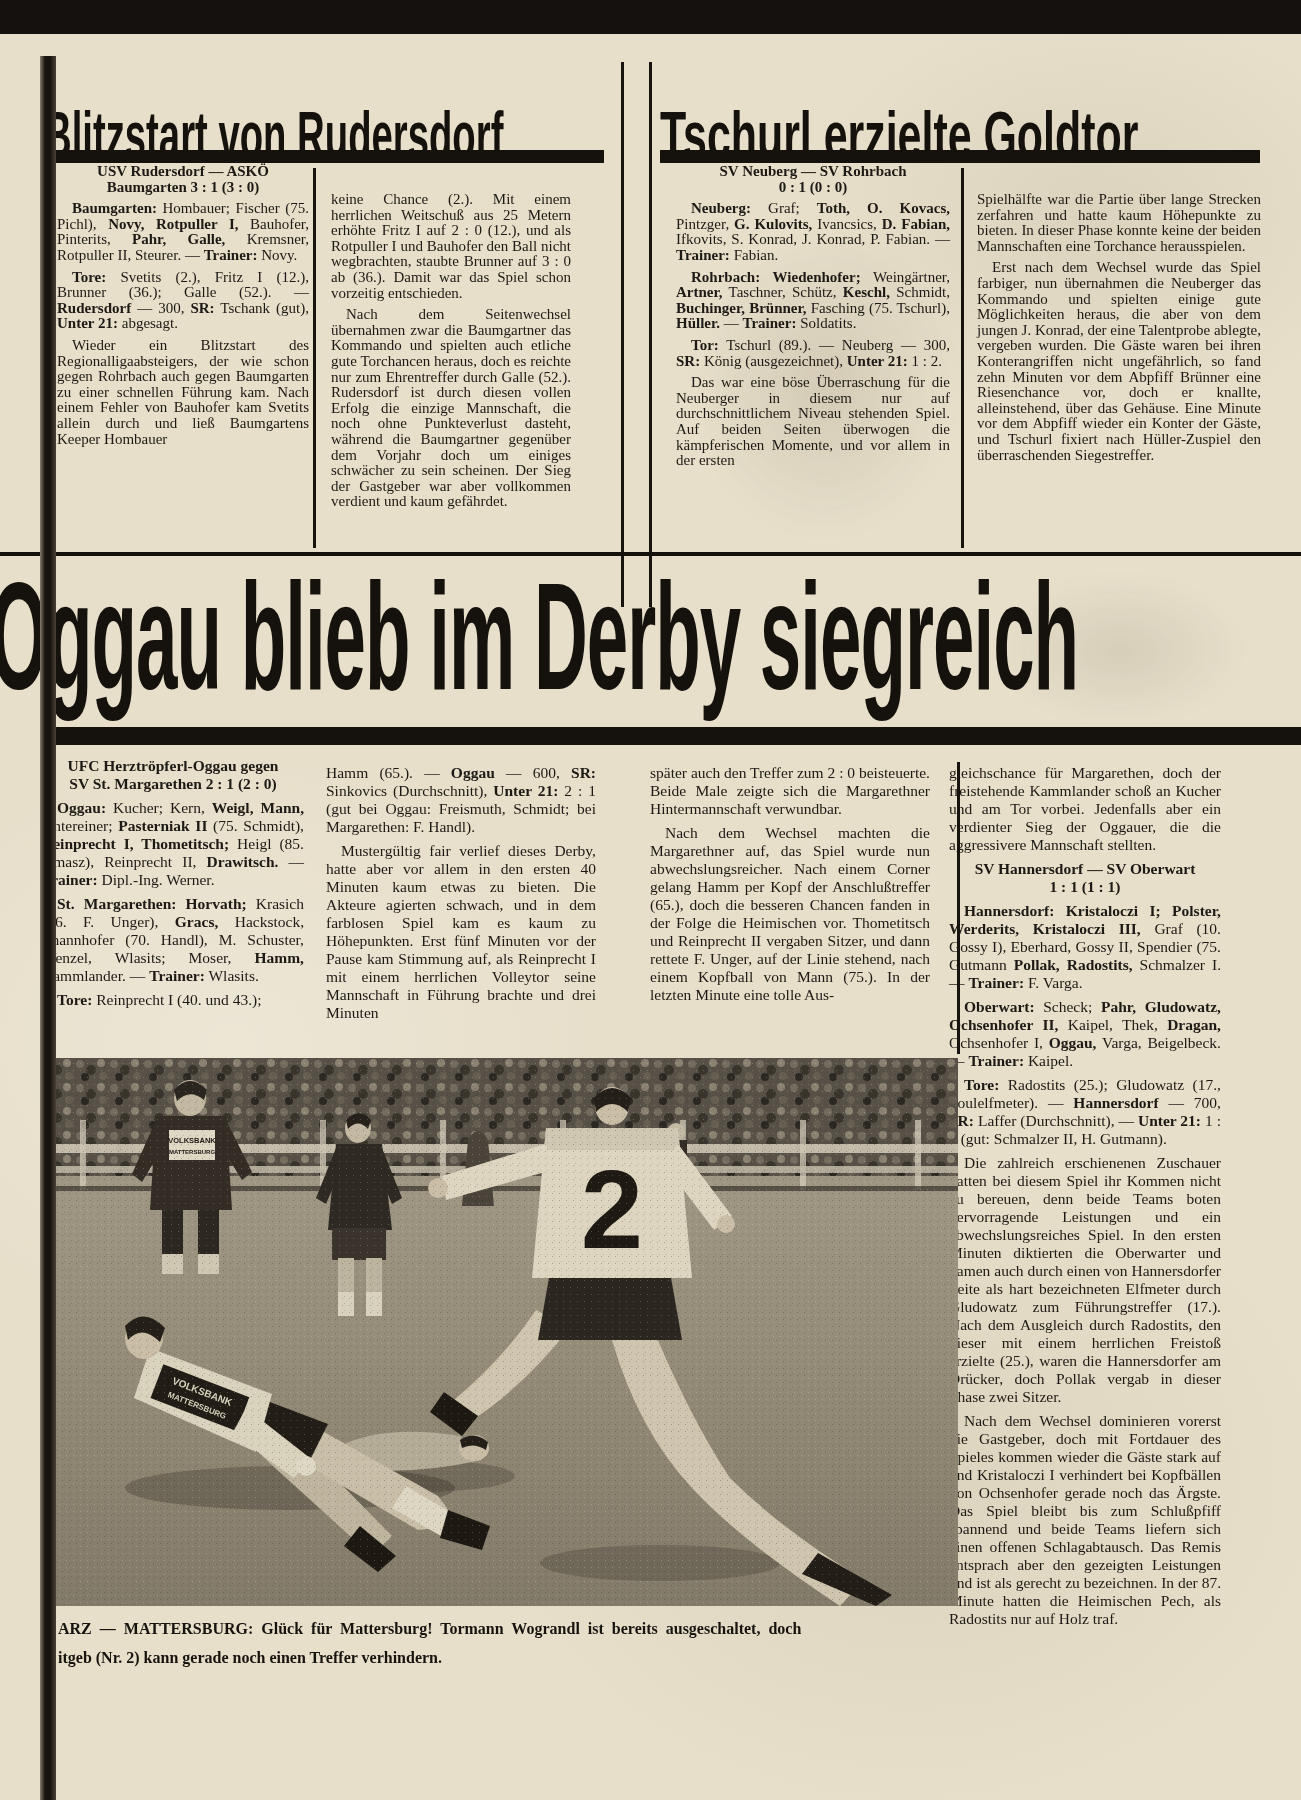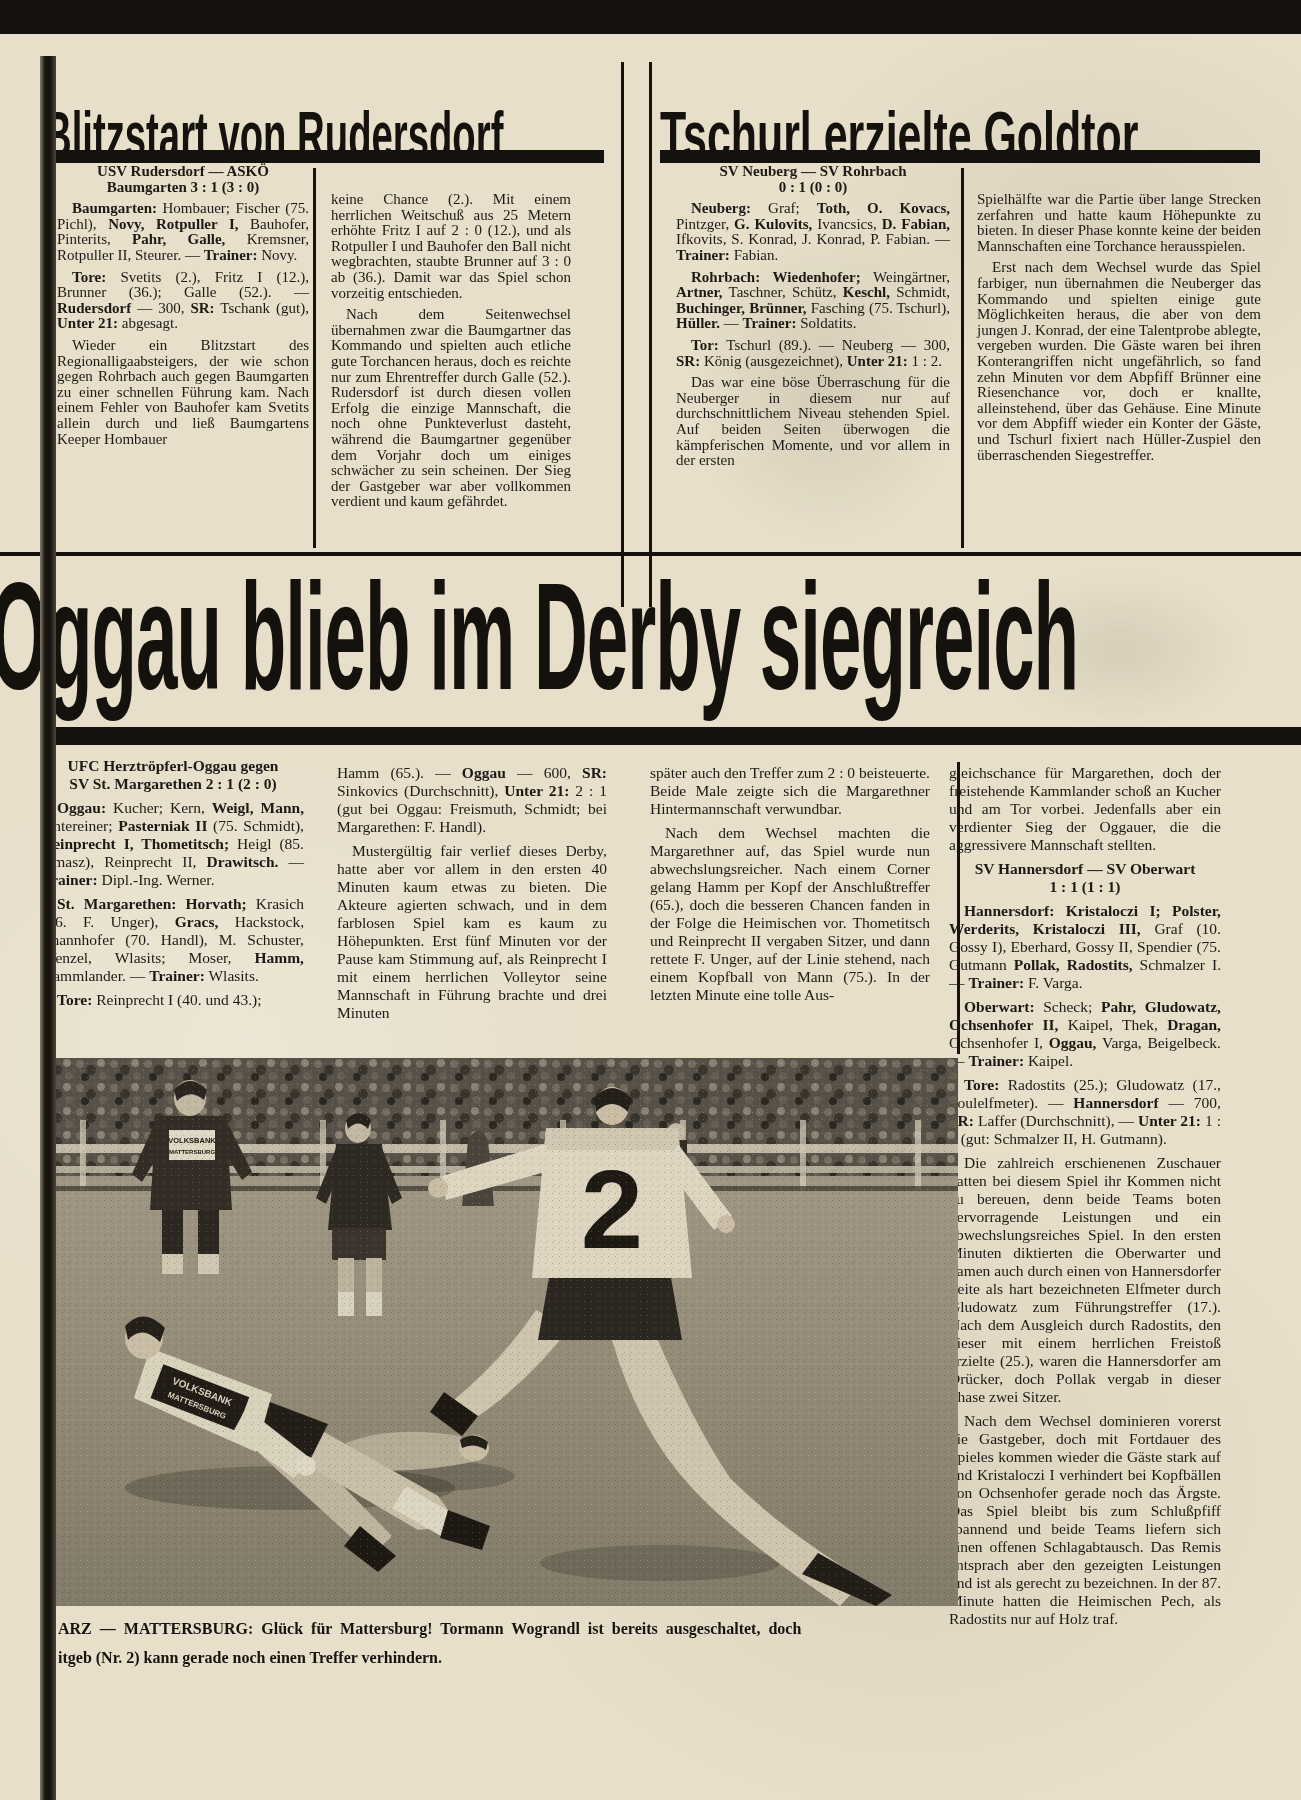--- a/index.html
+++ b/index.html
@@ -54,21 +54,21 @@
   .ogcol  { font-size: 15.5px; line-height: 18px; }
   .col p { margin: 0 0 6px 0; }
   .col p.center { text-align: center; font-weight: bold; text-indent: 0; }
   .col p.body, .col p.lineup { text-indent: 15px; }
   .col p.cont { text-indent: 0; }
   .a1c1 { left: 57px;  top: 164px; width: 252px; }
   .a1c2 { left: 331px; top: 192px; width: 240px; }
   .a2c1 { left: 676px; top: 164px; width: 274px; }
   .a2c2 { left: 977px; top: 192px; width: 284px; }
   .oc1 { left: 42px;  top: 724px; width: 262px; z-index: 1; margin-top: 33px; }
-  .oc2 { left: 337px; top: 764px; width: 270px; }
+  .oc2 { left: 326px; top: 764px; width: 270px; }
   .oc3 { left: 650px; top: 764px; width: 280px; }
   .oc4 { left: 949px; top: 764px; width: 272px; }
 
   .photo {
     position: absolute; left: 40px; top: 1058px; width: 918px; height: 548px;
     z-index: 20; background: #8f8776; box-shadow: inset 0 0 40px rgba(20,15,10,.35);
   }
   .photo svg { display: block; width: 100%; height: 100%; }
 
   .caption {

